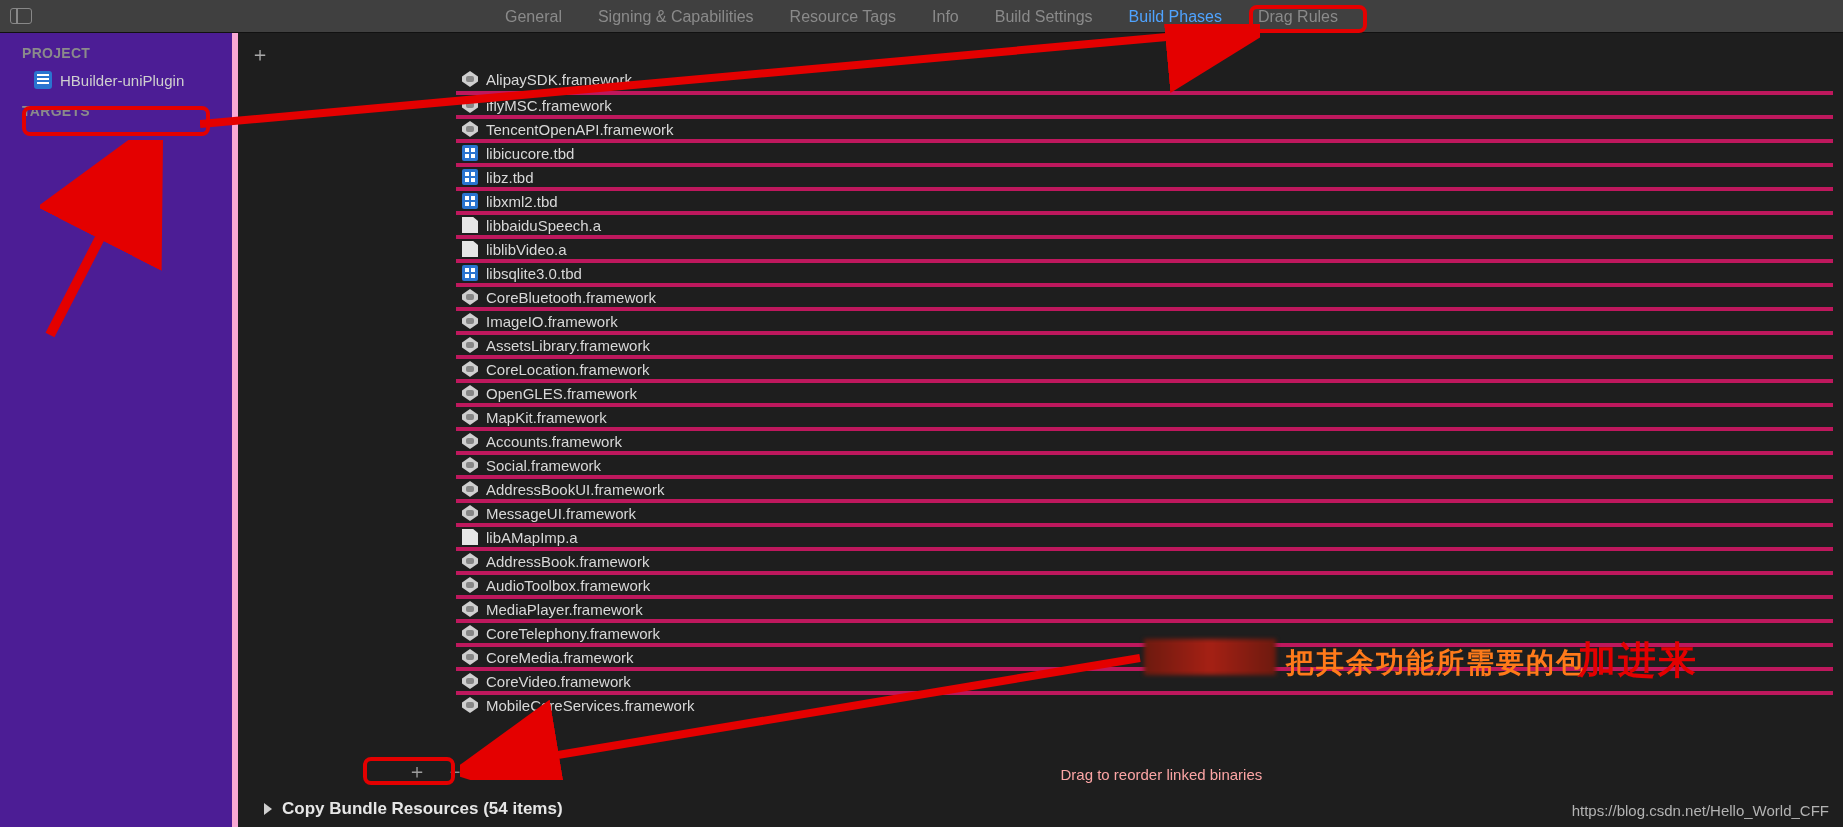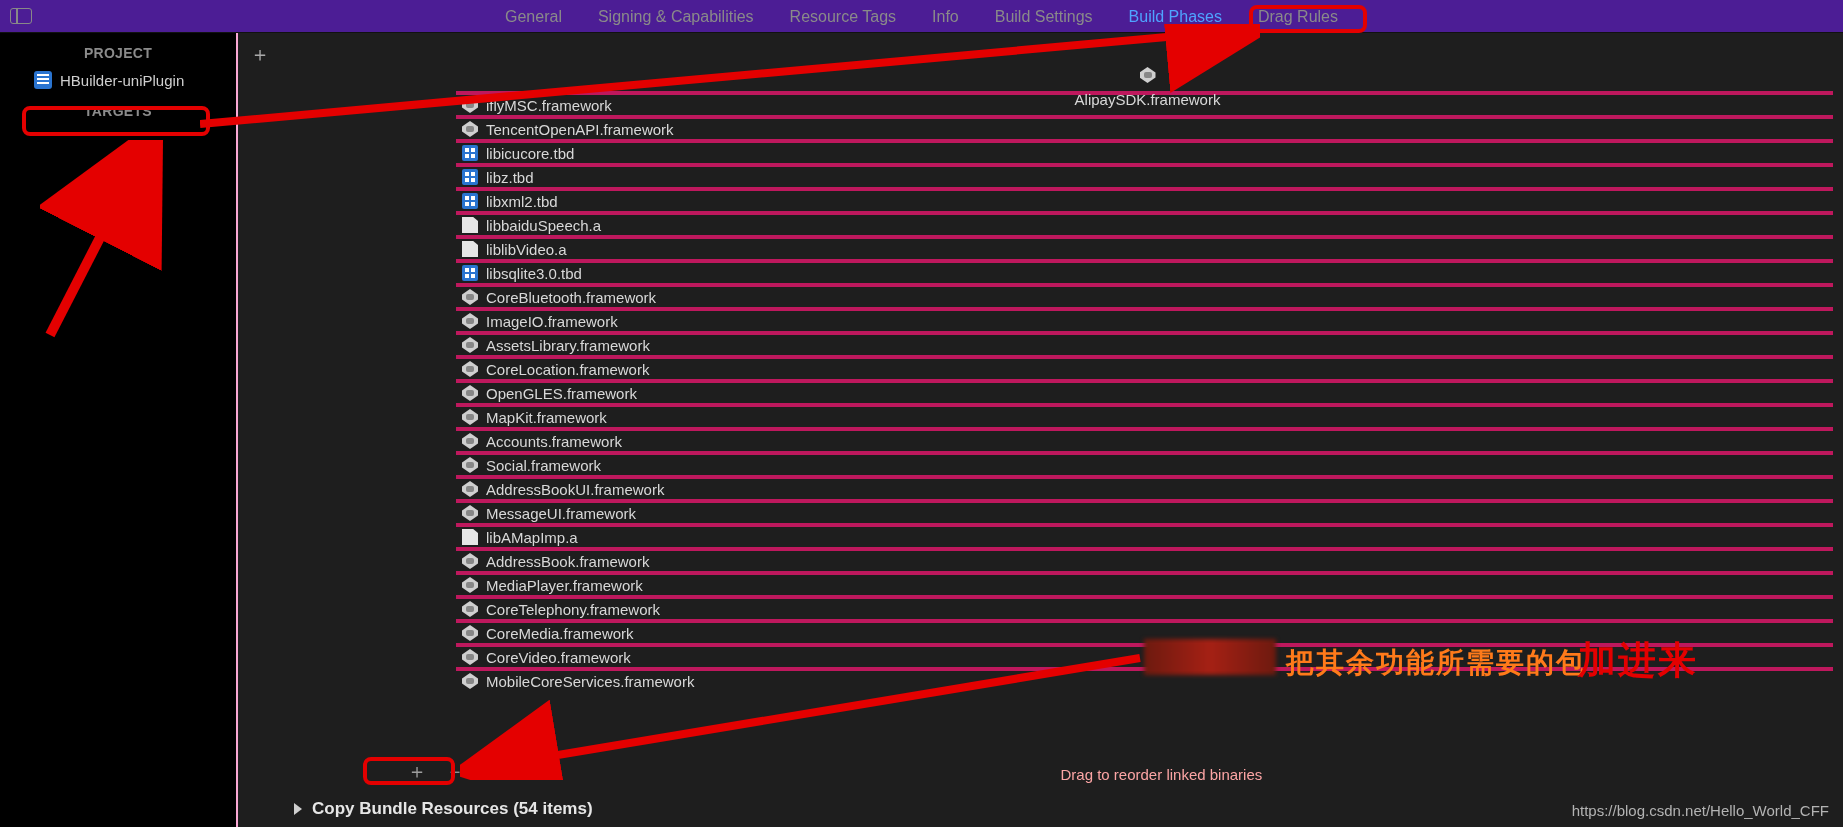--- a/index.html
+++ b/index.html
@@ -8,21 +8,21 @@
     height: 827px;
     background: #1e1e1e;
     font-family: -apple-system, "Helvetica Neue", Arial, sans-serif;
     font-size: 15px;
     color: #cfcfcf;
     overflow: hidden;
     position: relative;
   }
   .top-bar {
     height: 33px;
-    background: #4c1d95;
+    background: #404040;
     border-bottom: 1px solid #111;
     display: flex;
     align-items: center;
     position: relative;
   }
   .side-toggle {
     width: 22px; height: 16px;
     margin-left: 10px;
     border: 1.5px solid #888;
     border-radius: 3px;
@@ -67,24 +67,23 @@
   }
   .filter svg { width: 18px; height: 18px; }
 
   .body-wrap {
     display: flex;
     position: absolute;
     top: 33px; left: 0; right: 0; bottom: 0;
   }
   .sidebar {
     width: 238px;
-    background: #000000;
-    border-right: 2px solid #f9a8d4;
+    background: #4c1d95;
+    border-right: 6px solid #f9a8d4;
     padding-top: 8px;
-    text-align: center;
   }
   .sidebar-heading {
     color: #8b8b8b;
     font-size: 14px;
     font-weight: 600;
     letter-spacing: .3px;
     padding: 4px 22px 6px;
   }
   .sidebar-item {
     display: flex;
@@ -149,21 +148,21 @@
     height: 24px;
     display: flex;
     align-items: center;
     gap: 8px;
     padding-left: 6px;
     font-size: 15px;
     color: #d8d8d8;
     border-top: 4px solid #be185d;
     cursor: pointer;
   }
-  .list-row:first-child { border-top: none; flex-direction: column; }
+  .list-row:first-child { border-top: none; }
   .fw-icon, .tbd-icon, .file-icon {
     width: 16px; height: 16px;
     display: inline-block;
     flex-shrink: 0;
   }
   .fw-icon {
     background: #cfcfcf;
     clip-path: polygon(50% 0, 100% 35%, 100% 65%, 50% 100%, 0 65%, 0 35%);
     position: relative;
   }
@@ -221,21 +220,20 @@
     position: absolute;
     left: 26px;
     bottom: 8px;
     display: flex;
     align-items: center;
     gap: 10px;
     color: #e6e6e6;
     font-weight: 700;
     font-size: 17px;
     cursor: pointer;
-    margin-left: 30px;
   }
   .bottom-section .tri {
     width: 0; height: 0;
     border-left: 8px solid #cfcfcf;
     border-top: 6px solid transparent;
     border-bottom: 6px solid transparent;
   }
 
   .watermark {
     position: absolute;
@@ -379,20 +377,24 @@
         <div class="list-row">
           <span class="file-icon"></span>
           <span>libAMapImp.a</span>
         </div>
         <div class="list-row">
           <span class="fw-icon"></span>
           <span>AddressBook.framework</span>
         </div>
         <div class="list-row">
           <span class="fw-icon"></span>
+          <span>AudioToolbox.framework</span>
+        </div>
+        <div class="list-row">
+          <span class="fw-icon"></span>
           <span>MediaPlayer.framework</span>
         </div>
         <div class="list-row">
           <span class="fw-icon"></span>
           <span>CoreTelephony.framework</span>
         </div>
         <div class="list-row">
           <span class="fw-icon"></span>
           <span>CoreMedia.framework</span>
         </div>

